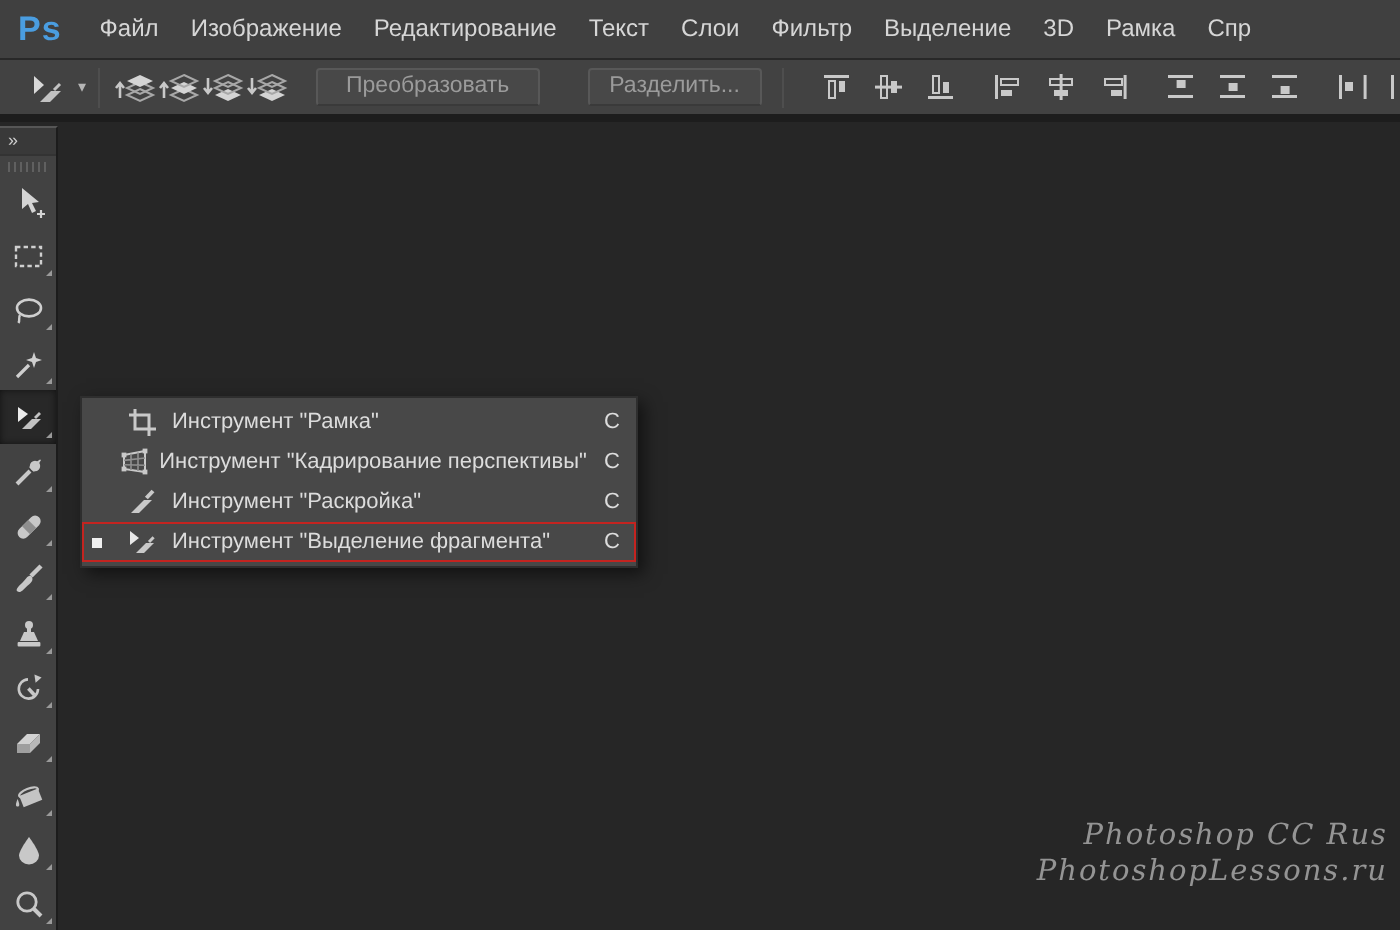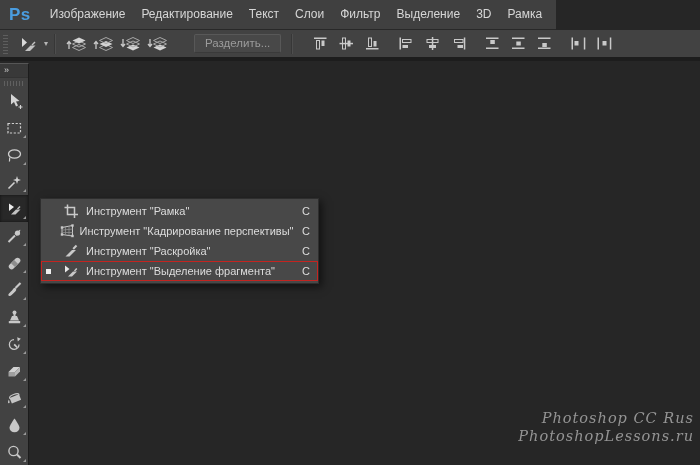--- a/index.html
+++ b/index.html
@@ -4,21 +4,21 @@
 <style>
   html,body{margin:0;padding:0;}
   body{
     width:700px;height:465px;overflow:hidden;position:relative;
     background:#262626;
     font-family:"Liberation Sans",sans-serif;
     -webkit-font-smoothing:antialiased;
   }
   
   .menubar{
-    position:absolute;top:0;left:0;width:556px;height:29px;
+    position:absolute;top:0;left:0;width:700px;height:29px;
     background:#404040;border-bottom:1px solid #282828;
     display:flex;align-items:center;white-space:nowrap;overflow:hidden;
     color:#d6d6d6;font-size:12px;
   }
   .logo{color:#4a9de0;font-weight:bold;font-size:17px;padding:0 11px 0 9px;letter-spacing:.5px;}
   .menu-item{padding:0 8px;height:29px;line-height:29px;cursor:default;}
   
   .optionsbar{
     position:absolute;top:30px;left:0;width:700px;height:27px;
     background:#424242;border-bottom:4px solid #1d1d1d;
@@ -76,20 +76,21 @@
   }
   svg{display:block;}
 </style>
 </head>
 <body>
 
 <div class="canvas"></div>
 
 <div class="menubar">
   <span class="logo">Ps</span>
+  <span class="menu-item">Файл</span>
   <span class="menu-item">Изображение</span>
   <span class="menu-item">Редактирование</span>
   <span class="menu-item">Текст</span>
   <span class="menu-item">Слои</span>
   <span class="menu-item">Фильтр</span>
   <span class="menu-item">Выделение</span>
   <span class="menu-item">3D</span>
   <span class="menu-item">Рамка</span>
   <span class="menu-item">Спр</span>
 </div>
@@ -144,20 +145,21 @@
     <svg width="22" height="16" viewBox="0 0 22 16">
       <path d="M4 3 V10 M2 8 L4 10.5 L6 8" stroke="#c8c8c8" fill="none" stroke-width="1.3"></path>
       <g transform="translate(7,0)">
         <polygon points="7,8.5 13.5,11.5 7,14.5 0.5,11.5" fill="#d4d4d4"></polygon>
         <polygon points="7,5 13.5,8 7,11 0.5,8" fill="none" stroke="#a8a8a8"></polygon>
         <polygon points="7,1.5 13.5,4.5 7,7.5 0.5,4.5" fill="none" stroke="#a8a8a8"></polygon>
       </g>
     </svg>
   </div>
 
+  <button class="ob-btn">Преобразовать</button>
   <button class="ob-btn" style="margin-left:24px;padding:0 10px;">Разделить...</button>
 
   <div class="ob-sep" style="margin-left:10px;"></div>
 
   <div class="align-group">
     <div class="align-btn">
       <svg width="17" height="15" viewBox="0 0 17 15">
         <rect x="2" y="1.5" width="12.5" height="1.5" fill="#c9c9c9"></rect>
         <rect x="4.5" y="4.5" width="3" height="8.5" fill="none" stroke="#c9c9c9"></rect>
         <rect x="9.5" y="4.5" width="3" height="5.5" fill="#c9c9c9"></rect>

